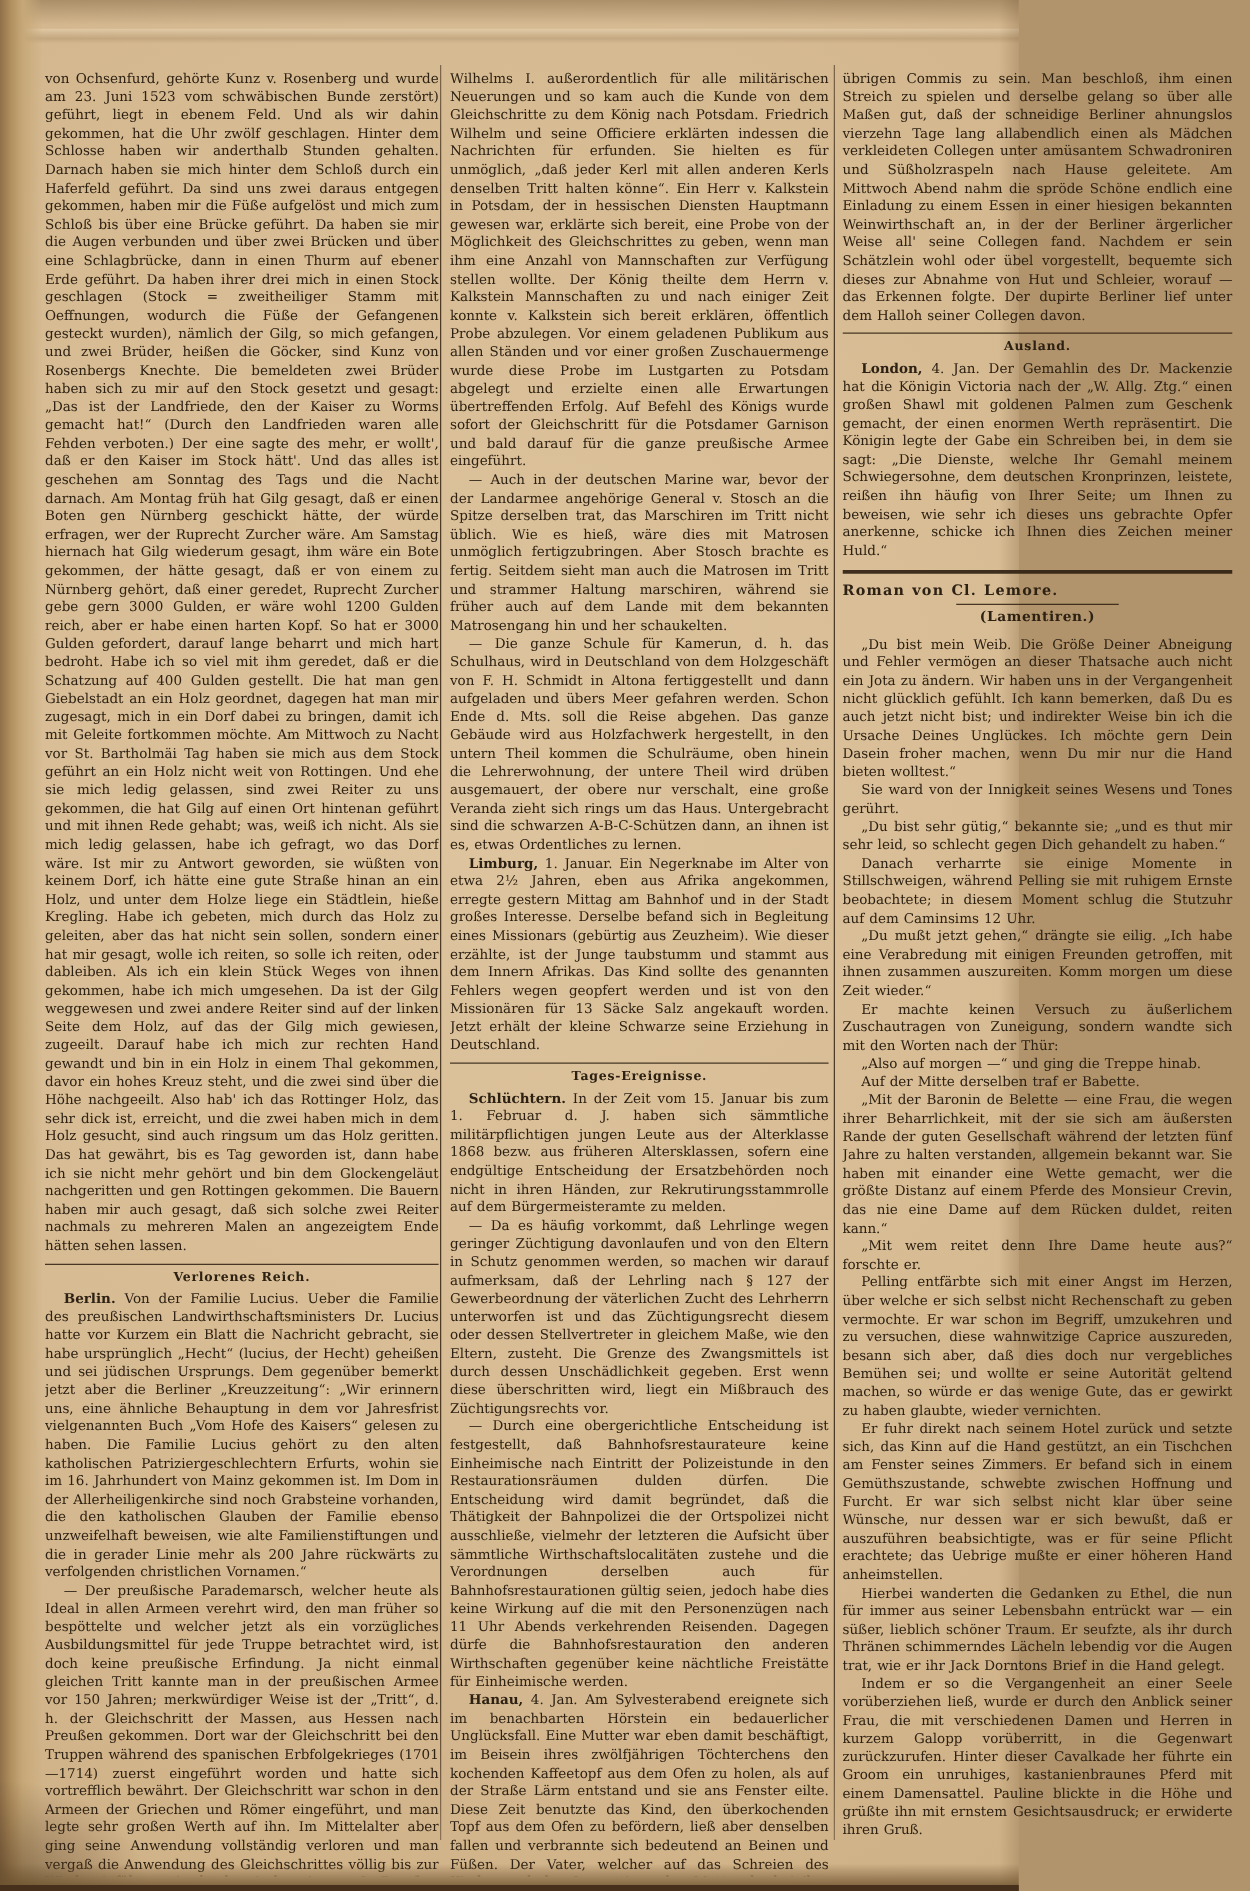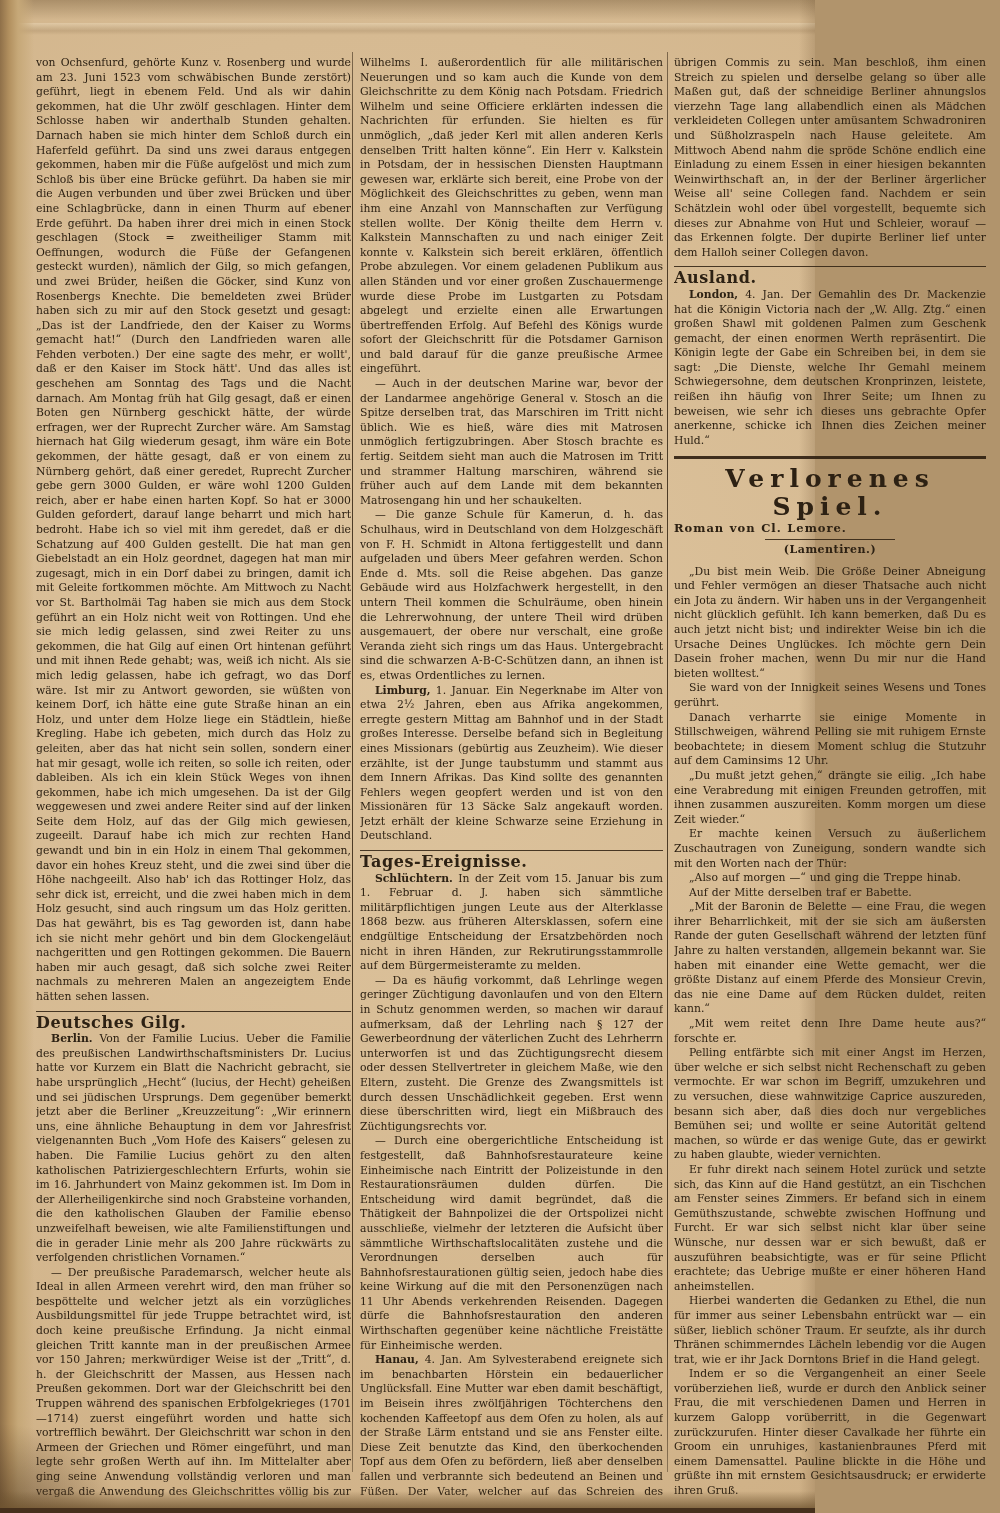--- a/index.html
+++ b/index.html
@@ -39,40 +39,40 @@
   #col-middle{left:360px;width:303px;}
   #col-right{left:674px;width:312px;}
   .vrule{position:absolute;top:52px;height:1420px;width:1px;
     background:linear-gradient(180deg,rgba(52,36,18,.55),rgba(52,36,18,.85) 10%,rgba(52,36,18,.85) 90%,rgba(52,36,18,.45));}
   #vr1{left:352px;} #vr2{left:667px;}
 
   
   .para{margin:0;text-indent:15px;}
   .para.noindent{text-indent:0;}
   .lead{font-weight:bold;}
-  .section-head{margin:4px 0 2px;font-size:16px;font-weight:bold;letter-spacing:.6px;text-indent:0;}
+  .section-head{margin:4px 0 2px;text-align:center;font-size:10px;font-weight:bold;letter-spacing:.6px;text-indent:0;}
   .rule{border:0;border-top:1px solid rgba(45,30,15,.85);margin:6px 0 4px;height:0;}
   .rule.thick{border-top:3px solid rgba(45,30,15,.9);margin:8px 0 6px;}
   .novel-title{margin:5px 0 1px;text-align:center;font-size:25px;font-weight:bold;letter-spacing:6px;line-height:1.1;}
   .novel-sub{font-weight:bold;font-size:11.5px;letter-spacing:1px;margin:1px 0 2px;}
   .shortrule{width:130px;margin:3px auto 3px;border-top:1px solid rgba(45,30,15,.85);height:0;}
   .fortsetzung{text-align:center;font-weight:bold;font-size:11px;letter-spacing:.5px;margin:3px 0 7px;}
 </style>
 </head>
 <body>
 
 <div class="page">
   <div class="crease"></div>
   <div class="top-edge"></div>
   <div class="right-edge"></div>
 
   <div class="col" id="col-left">
       <p class="para noindent">von Ochsenfurd, gehörte Kunz v. Rosenberg und wurde am 23. Juni 1523 vom schwäbischen Bunde zerstört) geführt, liegt in ebenem Feld. Und als wir dahin gekommen, hat die Uhr zwölf geschlagen. Hinter dem Schlosse haben wir anderthalb Stunden gehalten. Darnach haben sie mich hinter dem Schloß durch ein Haferfeld geführt. Da sind uns zwei daraus entgegen gekommen, haben mir die Füße aufgelöst und mich zum Schloß bis über eine Brücke geführt. Da haben sie mir die Augen verbunden und über zwei Brücken und über eine Schlagbrücke, dann in einen Thurm auf ebener Erde geführt. Da haben ihrer drei mich in einen Stock geschlagen (Stock = zweitheiliger Stamm mit Oeffnungen, wodurch die Füße der Gefangenen gesteckt wurden), nämlich der Gilg, so mich gefangen, und zwei Brüder, heißen die Göcker, sind Kunz von Rosenbergs Knechte. Die bemeldeten zwei Brüder haben sich zu mir auf den Stock gesetzt und gesagt: „Das ist der Landfriede, den der Kaiser zu Worms gemacht hat!“ (Durch den Landfrieden waren alle Fehden verboten.) Der eine sagte des mehr, er wollt', daß er den Kaiser im Stock hätt'. Und das alles ist geschehen am Sonntag des Tags und die Nacht darnach. Am Montag früh hat Gilg gesagt, daß er einen Boten gen Nürnberg geschickt hätte, der würde erfragen, wer der Ruprecht Zurcher wäre. Am Samstag hiernach hat Gilg wiederum gesagt, ihm wäre ein Bote gekommen, der hätte gesagt, daß er von einem zu Nürnberg gehört, daß einer geredet, Ruprecht Zurcher gebe gern 3000 Gulden, er wäre wohl 1200 Gulden reich, aber er habe einen harten Kopf. So hat er 3000 Gulden gefordert, darauf lange beharrt und mich hart bedroht. Habe ich so viel mit ihm geredet, daß er die Schatzung auf 400 Gulden gestellt. Die hat man gen Giebelstadt an ein Holz geordnet, dagegen hat man mir zugesagt, mich in ein Dorf dabei zu bringen, damit ich mit Geleite fortkommen möchte. Am Mittwoch zu Nacht vor St. Bartholmäi Tag haben sie mich aus dem Stock geführt an ein Holz nicht weit von Rottingen. Und ehe sie mich ledig gelassen, sind zwei Reiter zu uns gekommen, die hat Gilg auf einen Ort hintenan geführt und mit ihnen Rede gehabt; was, weiß ich nicht. Als sie mich ledig gelassen, habe ich gefragt, wo das Dorf wäre. Ist mir zu Antwort geworden, sie wüßten von keinem Dorf, ich hätte eine gute Straße hinan an ein Holz, und unter dem Holze liege ein Städtlein, hieße Kregling. Habe ich gebeten, mich durch das Holz zu geleiten, aber das hat nicht sein sollen, sondern einer hat mir gesagt, wolle ich reiten, so solle ich reiten, oder dableiben. Als ich ein klein Stück Weges von ihnen gekommen, habe ich mich umgesehen. Da ist der Gilg weggewesen und zwei andere Reiter sind auf der linken Seite dem Holz, auf das der Gilg mich gewiesen, zugeeilt. Darauf habe ich mich zur rechten Hand gewandt und bin in ein Holz in einem Thal gekommen, davor ein hohes Kreuz steht, und die zwei sind über die Höhe nachgeeilt. Also hab' ich das Rottinger Holz, das sehr dick ist, erreicht, und die zwei haben mich in dem Holz gesucht, sind auch ringsum um das Holz geritten. Das hat gewährt, bis es Tag geworden ist, dann habe ich sie nicht mehr gehört und bin dem Glockengeläut nachgeritten und gen Rottingen gekommen. Die Bauern haben mir auch gesagt, daß sich solche zwei Reiter nachmals zu mehreren Malen an angezeigtem Ende hätten sehen lassen.</p>
       <div class="rule"></div>
-      <h2 class="section-head">Deutsches Gilg.</h2>
+      <h2 class="section-head">Verlorenes Reich.</h2>
       <p class="para"><b class="lead">Berlin.</b> Von der Familie Lucius. Ueber die Familie des preußischen Landwirthschaftsministers Dr. Lucius hatte vor Kurzem ein Blatt die Nachricht gebracht, sie habe ursprünglich „Hecht“ (lucius, der Hecht) geheißen und sei jüdischen Ursprungs. Dem gegenüber bemerkt jetzt aber die Berliner „Kreuzzeitung“: „Wir erinnern uns, eine ähnliche Behauptung in dem vor Jahresfrist vielgenannten Buch „Vom Hofe des Kaisers“ gelesen zu haben. Die Familie Lucius gehört zu den alten katholischen Patriziergeschlechtern Erfurts, wohin sie im 16. Jahrhundert von Mainz gekommen ist. Im Dom in der Allerheiligenkirche sind noch Grabsteine vorhanden, die den katholischen Glauben der Familie ebenso unzweifelhaft beweisen, wie alte Familienstiftungen und die in gerader Linie mehr als 200 Jahre rückwärts zu verfolgenden christlichen Vornamen.“</p>
       <p class="para">— Der preußische Parademarsch, welcher heute als Ideal in allen Armeen verehrt wird, den man früher so bespöttelte und welcher jetzt als ein vorzügliches Ausbildungsmittel für jede Truppe betrachtet wird, ist doch keine preußische Erfindung. Ja nicht einmal gleichen Tritt kannte man in der preußischen Armee vor 150 Jahren; merkwürdiger Weise ist der „Tritt“, d. h. der Gleichschritt der Massen, aus Hessen nach Preußen gekommen. Dort war der Gleichschritt bei den Truppen während des spanischen Erbfolgekrieges (1701—1714) zuerst eingeführt worden und hatte sich vortrefflich bewährt. Der Gleichschritt war schon in den Armeen der Griechen und Römer eingeführt, und man legte sehr großen Werth auf ihn. Im Mittelalter aber ging seine Anwendung vollständig verloren und man vergaß die Anwendung des Gleichschrittes völlig bis zur Wiedereinführung in der hessischen Armee. In Preußen interessirte man sich seit dem Regierungsantritt Friedrich</p>
     </div>
   <div class="vrule" id="vr1"></div>
   <div class="col" id="col-middle">
       <p class="para noindent">Wilhelms I. außerordentlich für alle militärischen Neuerungen und so kam auch die Kunde von dem Gleichschritte zu dem König nach Potsdam. Friedrich Wilhelm und seine Officiere erklärten indessen die Nachrichten für erfunden. Sie hielten es für unmöglich, „daß jeder Kerl mit allen anderen Kerls denselben Tritt halten könne“. Ein Herr v. Kalkstein in Potsdam, der in hessischen Diensten Hauptmann gewesen war, erklärte sich bereit, eine Probe von der Möglichkeit des Gleichschrittes zu geben, wenn man ihm eine Anzahl von Mannschaften zur Verfügung stellen wollte. Der König theilte dem Herrn v. Kalkstein Mannschaften zu und nach einiger Zeit konnte v. Kalkstein sich bereit erklären, öffentlich Probe abzulegen. Vor einem geladenen Publikum aus allen Ständen und vor einer großen Zuschauermenge wurde diese Probe im Lustgarten zu Potsdam abgelegt und erzielte einen alle Erwartungen übertreffenden Erfolg. Auf Befehl des Königs wurde sofort der Gleichschritt für die Potsdamer Garnison und bald darauf für die ganze preußische Armee eingeführt.</p>
       <p class="para">— Auch in der deutschen Marine war, bevor der der Landarmee angehörige General v. Stosch an die Spitze derselben trat, das Marschiren im Tritt nicht üblich. Wie es hieß, wäre dies mit Matrosen unmöglich fertigzubringen. Aber Stosch brachte es fertig. Seitdem sieht man auch die Matrosen im Tritt und strammer Haltung marschiren, während sie früher auch auf dem Lande mit dem bekannten Matrosengang hin und her schaukelten.</p>
       <p class="para">— Die ganze Schule für Kamerun, d. h. das Schulhaus, wird in Deutschland von dem Holzgeschäft von F. H. Schmidt in Altona fertiggestellt und dann aufgeladen und übers Meer gefahren werden. Schon Ende d. Mts. soll die Reise abgehen. Das ganze Gebäude wird aus Holzfachwerk hergestellt, in den untern Theil kommen die Schulräume, oben hinein die Lehrerwohnung, der untere Theil wird drüben ausgemauert, der obere nur verschalt, eine große Veranda zieht sich rings um das Haus. Untergebracht sind die schwarzen A-B-C-Schützen dann, an ihnen ist es, etwas Ordentliches zu lernen.</p>
       <p class="para"><b class="lead">Limburg,</b> 1. Januar. Ein Negerknabe im Alter von etwa 2½ Jahren, eben aus Afrika angekommen, erregte gestern Mittag am Bahnhof und in der Stadt großes Interesse. Derselbe befand sich in Begleitung eines Missionars (gebürtig aus Zeuzheim). Wie dieser erzählte, ist der Junge taubstumm und stammt aus dem Innern Afrikas. Das Kind sollte des genannten Fehlers wegen geopfert werden und ist von den Missionären für 13 Säcke Salz angekauft worden. Jetzt erhält der kleine Schwarze seine Erziehung in Deutschland.</p>
       <div class="rule"></div>
@@ -82,26 +82,26 @@
       <p class="para">— Durch eine obergerichtliche Entscheidung ist festgestellt, daß Bahnhofsrestaurateure keine Einheimische nach Eintritt der Polizeistunde in den Restaurationsräumen dulden dürfen. Die Entscheidung wird damit begründet, daß die Thätigkeit der Bahnpolizei die der Ortspolizei nicht ausschließe, vielmehr der letzteren die Aufsicht über sämmtliche Wirthschaftslocalitäten zustehe und die Verordnungen derselben auch für Bahnhofsrestaurationen gültig seien, jedoch habe dies keine Wirkung auf die mit den Personenzügen nach 11 Uhr Abends verkehrenden Reisenden. Dagegen dürfe die Bahnhofsrestauration den anderen Wirthschaften gegenüber keine nächtliche Freistätte für Einheimische werden.</p>
       <p class="para"><b class="lead">Hanau,</b> 4. Jan. Am Sylvesterabend ereignete sich im benachbarten Hörstein ein bedauerlicher Unglücksfall. Eine Mutter war eben damit beschäftigt, im Beisein ihres zwölfjährigen Töchterchens den kochenden Kaffeetopf aus dem Ofen zu holen, als auf der Straße Lärm entstand und sie ans Fenster eilte. Diese Zeit benutzte das Kind, den überkochenden Topf aus dem Ofen zu befördern, ließ aber denselben fallen und verbrannte sich bedeutend an Beinen und Füßen. Der Vater, welcher auf das Schreien des Kindes und das Lamentiren der Mutter herbeieilte, nahm das Kind, um demselben den Schmerz zu lindern, und setzte es in eine Butte (Wassertraggefäß) mit Wasser. Das Kind war in Folge dieses zweifelhaften Heilverfahrens am nächsten Tage eine Leiche. Der Vater soll seit dieser Zeit geistesgestört sein.</p>
     </div>
   <div class="vrule" id="vr2"></div>
   <div class="col" id="col-right">
       <p class="para noindent">übrigen Commis zu sein. Man beschloß, ihm einen Streich zu spielen und derselbe gelang so über alle Maßen gut, daß der schneidige Berliner ahnungslos vierzehn Tage lang allabendlich einen als Mädchen verkleideten Collegen unter amüsantem Schwadroniren und Süßholzraspeln nach Hause geleitete. Am Mittwoch Abend nahm die spröde Schöne endlich eine Einladung zu einem Essen in einer hiesigen bekannten Weinwirthschaft an, in der der Berliner ärgerlicher Weise all' seine Collegen fand. Nachdem er sein Schätzlein wohl oder übel vorgestellt, bequemte sich dieses zur Abnahme von Hut und Schleier, worauf — das Erkennen folgte. Der dupirte Berliner lief unter dem Halloh seiner Collegen davon.</p>
       <div class="rule"></div>
       <h2 class="section-head">Ausland.</h2>
       <p class="para"><b class="lead">London,</b> 4. Jan. Der Gemahlin des Dr. Mackenzie hat die Königin Victoria nach der „W. Allg. Ztg.“ einen großen Shawl mit goldenen Palmen zum Geschenk gemacht, der einen enormen Werth repräsentirt. Die Königin legte der Gabe ein Schreiben bei, in dem sie sagt: „Die Dienste, welche Ihr Gemahl meinem Schwiegersohne, dem deutschen Kronprinzen, leistete, reißen ihn häufig von Ihrer Seite; um Ihnen zu beweisen, wie sehr ich dieses uns gebrachte Opfer anerkenne, schicke ich Ihnen dies Zeichen meiner Huld.“</p>
       <div class="rule thick"></div>
-      <h1 class="novel-title">Verlorenes Spiel.</h1>
       <div class="novel-sub">Roman von Cl. Lemore.</div>
       <div class="shortrule"></div>
       <div class="fortsetzung">(Lamentiren.)</div>
       <p class="para">„Du bist mein Weib. Die Größe Deiner Abneigung und Fehler vermögen an dieser Thatsache auch nicht ein Jota zu ändern. Wir haben uns in der Vergangenheit nicht glücklich gefühlt. Ich kann bemerken, daß Du es auch jetzt nicht bist; und indirekter Weise bin ich die Ursache Deines Unglückes. Ich möchte gern Dein Dasein froher machen, wenn Du mir nur die Hand bieten wolltest.“</p>
       <p class="para">Sie ward von der Innigkeit seines Wesens und Tones gerührt.</p>
+      <p class="para">„Du bist sehr gütig,“ bekannte sie; „und es thut mir sehr leid, so schlecht gegen Dich gehandelt zu haben.“</p>
       <p class="para">Danach verharrte sie einige Momente in Stillschweigen, während Pelling sie mit ruhigem Ernste beobachtete; in diesem Moment schlug die Stutzuhr auf dem Caminsims 12 Uhr.</p>
       <p class="para">„Du mußt jetzt gehen,“ drängte sie eilig. „Ich habe eine Verabredung mit einigen Freunden getroffen, mit ihnen zusammen auszureiten. Komm morgen um diese Zeit wieder.“</p>
       <p class="para">Er machte keinen Versuch zu äußerlichem Zuschautragen von Zuneigung, sondern wandte sich mit den Worten nach der Thür:</p>
       <p class="para">„Also auf morgen —“ und ging die Treppe hinab.</p>
       <p class="para">Auf der Mitte derselben traf er Babette.</p>
       <p class="para">„Mit der Baronin de Belette — eine Frau, die wegen ihrer Beharrlichkeit, mit der sie sich am äußersten Rande der guten Gesellschaft während der letzten fünf Jahre zu halten verstanden, allgemein bekannt war. Sie haben mit einander eine Wette gemacht, wer die größte Distanz auf einem Pferde des Monsieur Crevin, das nie eine Dame auf dem Rücken duldet, reiten kann.“</p>
       <p class="para">„Mit wem reitet denn Ihre Dame heute aus?“ forschte er.</p>
       <p class="para">Pelling entfärbte sich mit einer Angst im Herzen, über welche er sich selbst nicht Rechenschaft zu geben vermochte. Er war schon im Begriff, umzukehren und zu versuchen, diese wahnwitzige Caprice auszureden, besann sich aber, daß dies doch nur vergebliches Bemühen sei; und wollte er seine Autorität geltend machen, so würde er das wenige Gute, das er gewirkt zu haben glaubte, wieder vernichten.</p>
       <p class="para">Er fuhr direkt nach seinem Hotel zurück und setzte sich, das Kinn auf die Hand gestützt, an ein Tischchen am Fenster seines Zimmers. Er befand sich in einem Gemüthszustande, schwebte zwischen Hoffnung und Furcht. Er war sich selbst nicht klar über seine Wünsche, nur dessen war er sich bewußt, daß er auszuführen beabsichtigte, was er für seine Pflicht erachtete; das Uebrige mußte er einer höheren Hand anheimstellen.</p>
       <p class="para">Hierbei wanderten die Gedanken zu Ethel, die nun für immer aus seiner Lebensbahn entrückt war — ein süßer, lieblich schöner Traum. Er seufzte, als ihr durch Thränen schimmerndes Lächeln lebendig vor die Augen trat, wie er ihr Jack Dorntons Brief in die Hand gelegt.</p>

